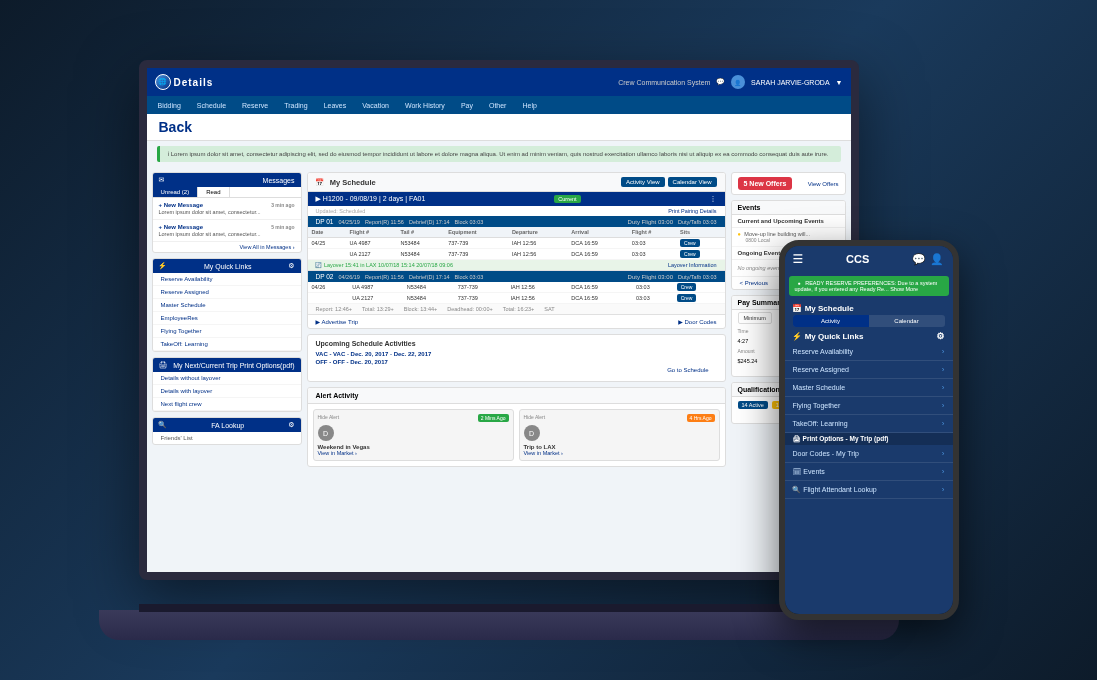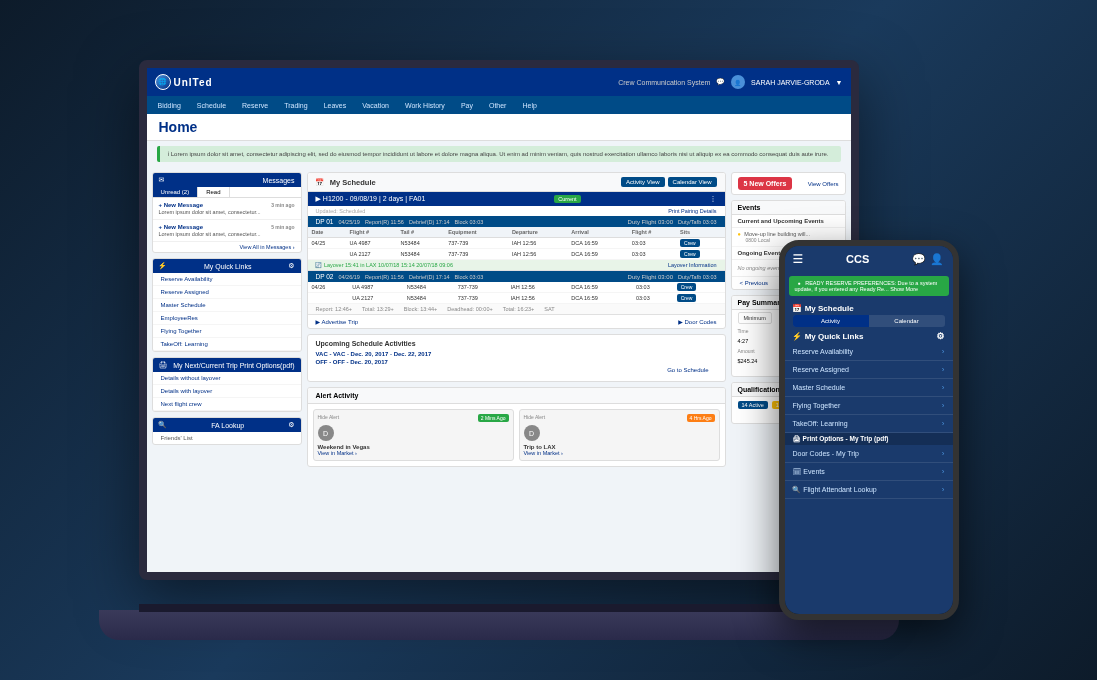--- a/index.html
+++ b/index.html
@@ -861,21 +861,21 @@
   </style>
 </head>
 <body>
 
 <div class="laptop-container">
   <div class="laptop-screen">
 
     <div class="united-header">
       <div class="united-logo">
         <div class="united-logo-globe">🌐</div>
-        <span class="united-logo-text">UnITed</span>
+        <span class="united-logo-text">Details</span>
       </div>
       <div class="header-right">
         <span class="header-title">Crew Communication System</span>
         <span>💬</span>
         <div class="user-avatar">👤</div>
         <span>SARAH JARVIE-GRODA</span>
         <span>▼</span>
       </div>
     </div>
 
@@ -886,21 +886,21 @@
       <span class="nav-item">Trading</span>
       <span class="nav-item">Leaves</span>
       <span class="nav-item">Vacation</span>
       <span class="nav-item">Work History</span>
       <span class="nav-item">Pay</span>
       <span class="nav-item">Other</span>
       <span class="nav-item">Help</span>
     </div>
 
     <div class="main-content">
-      <div class="page-title">Home</div>
+      <div class="page-title">Back</div>
 
       <div class="alert-banner">
         ℹ <span>Lorem ipsum dolor sit amet, consectetur adipiscing elit, sed do eiusmod tempor incididunt ut labore et dolore magna aliqua. Ut enim ad minim veniam, quis nostrud exercitation ullamco laboris nisi ut aliquip ex ea commodo consequat duis aute irure.</span>
       </div>
 
       <div class="content-area">
 
         <div class="left-sidebar">
 
           <div class="sidebar-section">

